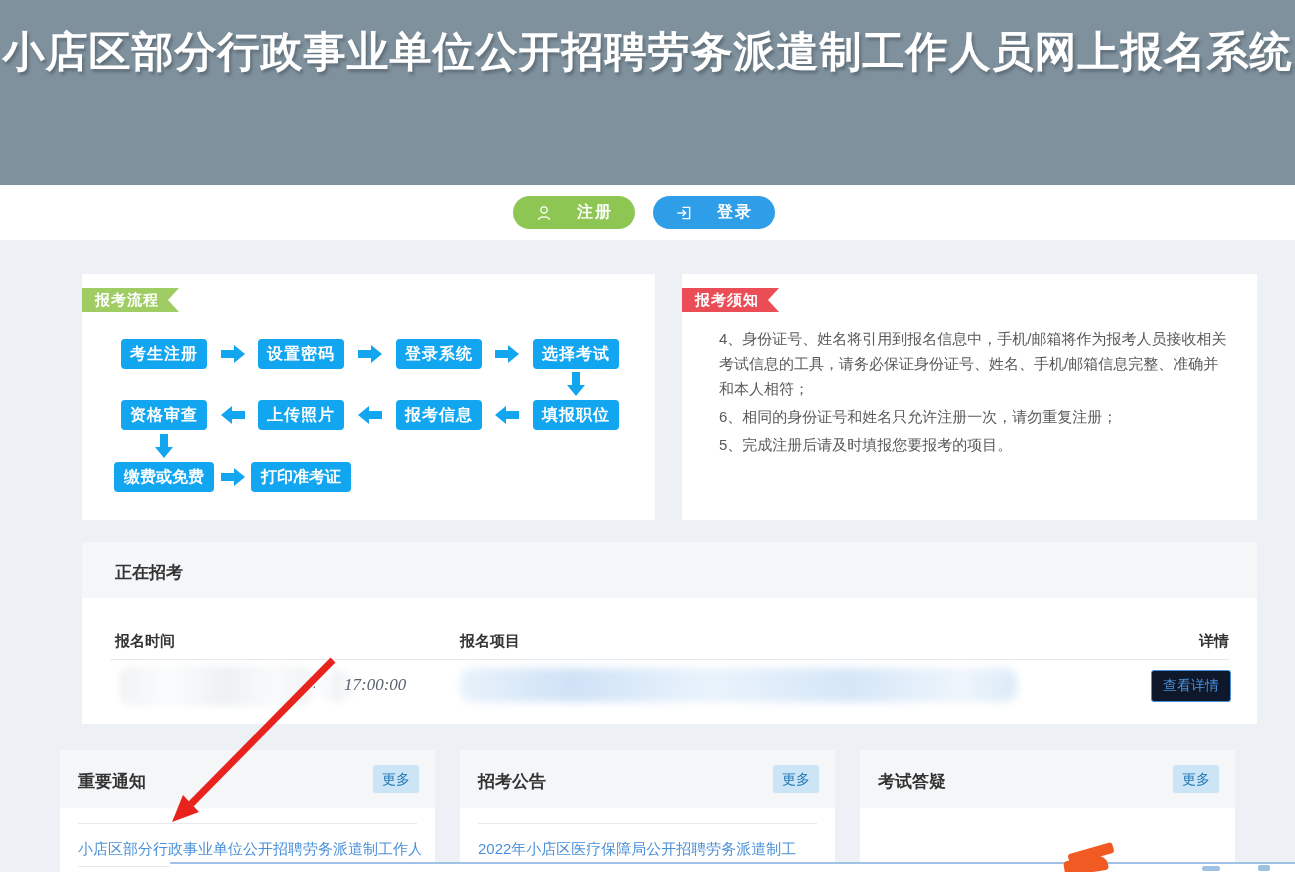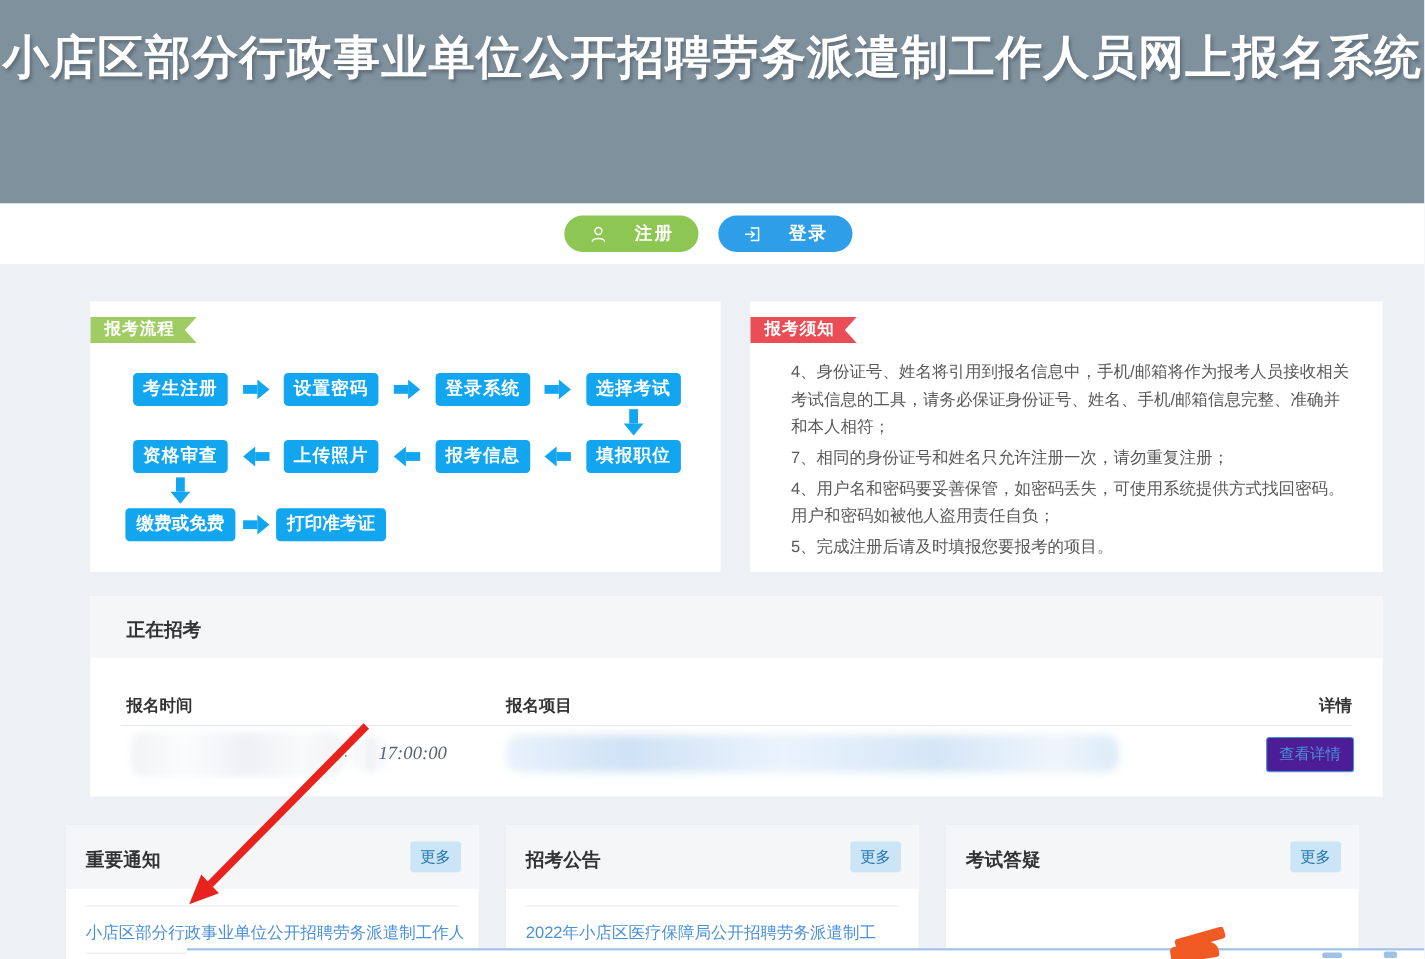--- a/index.html
+++ b/index.html
@@ -61,21 +61,21 @@
   .recruit-band .sec-title{position:absolute;left:33px;top:19px;font-size:17px;font-weight:bold;color:var(--text-dark);}
   .col-h{position:absolute;font-size:15px;font-weight:bold;color:var(--text-dark);top:90px;}
   .tbl-divider{position:absolute;left:28px;right:28px;top:117px;height:1px;background:var(--divider);}
   .blur-white{position:absolute;border-radius:12px;filter:blur(3px);
     background:linear-gradient(90deg,#f2f3f5,#fbfcfd 25%,#eef1f4 55%,#f9fafb 80%,#f1f3f5);}
   .blur-blue{position:absolute;border-radius:12px;filter:blur(4px);
     background:linear-gradient(90deg,#e9f2fb,#cfe2f6 20%,#eaf3fc 45%,#d5e6f7 70%,#eef5fc 90%,#dcebf8);}
   .censor-dot{position:absolute;font-size:14px;color:#6b7480;}
   .time-text{position:absolute;font-family:"Liberation Serif","DejaVu Serif",serif;font-style:italic;
     font-size:17px;color:#5a6470;}
-  .detail-btn{position:absolute;right:26px;top:128px;padding:6px 11px;background:#4c1d95;border:1px solid var(--link-blue);
+  .detail-btn{position:absolute;right:26px;top:128px;padding:6px 11px;background:#0f172a;border:1px solid var(--link-blue);
     color:var(--link-blue);font-size:14px;border-radius:3px;cursor:pointer;font-family:inherit;}
 
   
   .board{position:absolute;top:750px;width:375px;height:122px;background:var(--panel-bg);overflow:hidden;}
   .board .b-band{position:absolute;left:0;top:0;width:100%;height:58px;background:var(--band-bg);}
   .board .b-title{position:absolute;left:18px;top:20px;font-size:17px;font-weight:bold;color:var(--text-dark);}
   .more-btn{position:absolute;right:16px;top:15px;width:46px;height:28px;line-height:28px;text-align:center;
     background:var(--more-bg);color:var(--more-text);font-size:14px;border:none;border-radius:3px;cursor:pointer;font-family:inherit;}
   .b-divider{position:absolute;left:18px;right:18px;height:1px;background:var(--divider);}
   .b-link{position:absolute;left:18px;right:14px;top:84px;height:30px;line-height:30px;font-size:15px;
@@ -148,22 +148,21 @@
 
     <div class="fbox wide" style="left:32px;top:188px">缴费或免费</div>
     <div class="fa" style="left:138px;top:194px"></div>
     <div class="fbox wide" style="left:169px;top:188px">打印准考证</div>
   </div>
 
   <div class="card notice-card">
     <div class="ribbon red">报考须知</div>
     <div class="notice-body">
       <p>4、身份证号、姓名将引用到报名信息中，手机/邮箱将作为报考人员接收相关考试信息的工具，请务必保证身份证号、姓名、手机/邮箱信息完整、准确并和本人相符；</p>
-      <p>7、相同的身份证号和姓名只允许注册一次，请勿重复注册；</p>
-      <p>4、用户名和密码要妥善保管，如密码丢失，可使用系统提供方式找回密码。用户和密码如被他人盗用责任自负；</p>
+      <p>6、相同的身份证号和姓名只允许注册一次，请勿重复注册；</p>
       <p>5、完成注册后请及时填报您要报考的项目。</p>
     </div>
   </div>
 
   <div class="card recruit-card">
     <div class="recruit-band">
       <div class="sec-title">正在招考</div>
     </div>
     <div class="col-h" style="left:33px">报名时间</div>
     <div class="col-h" style="left:378px">报名项目</div>

